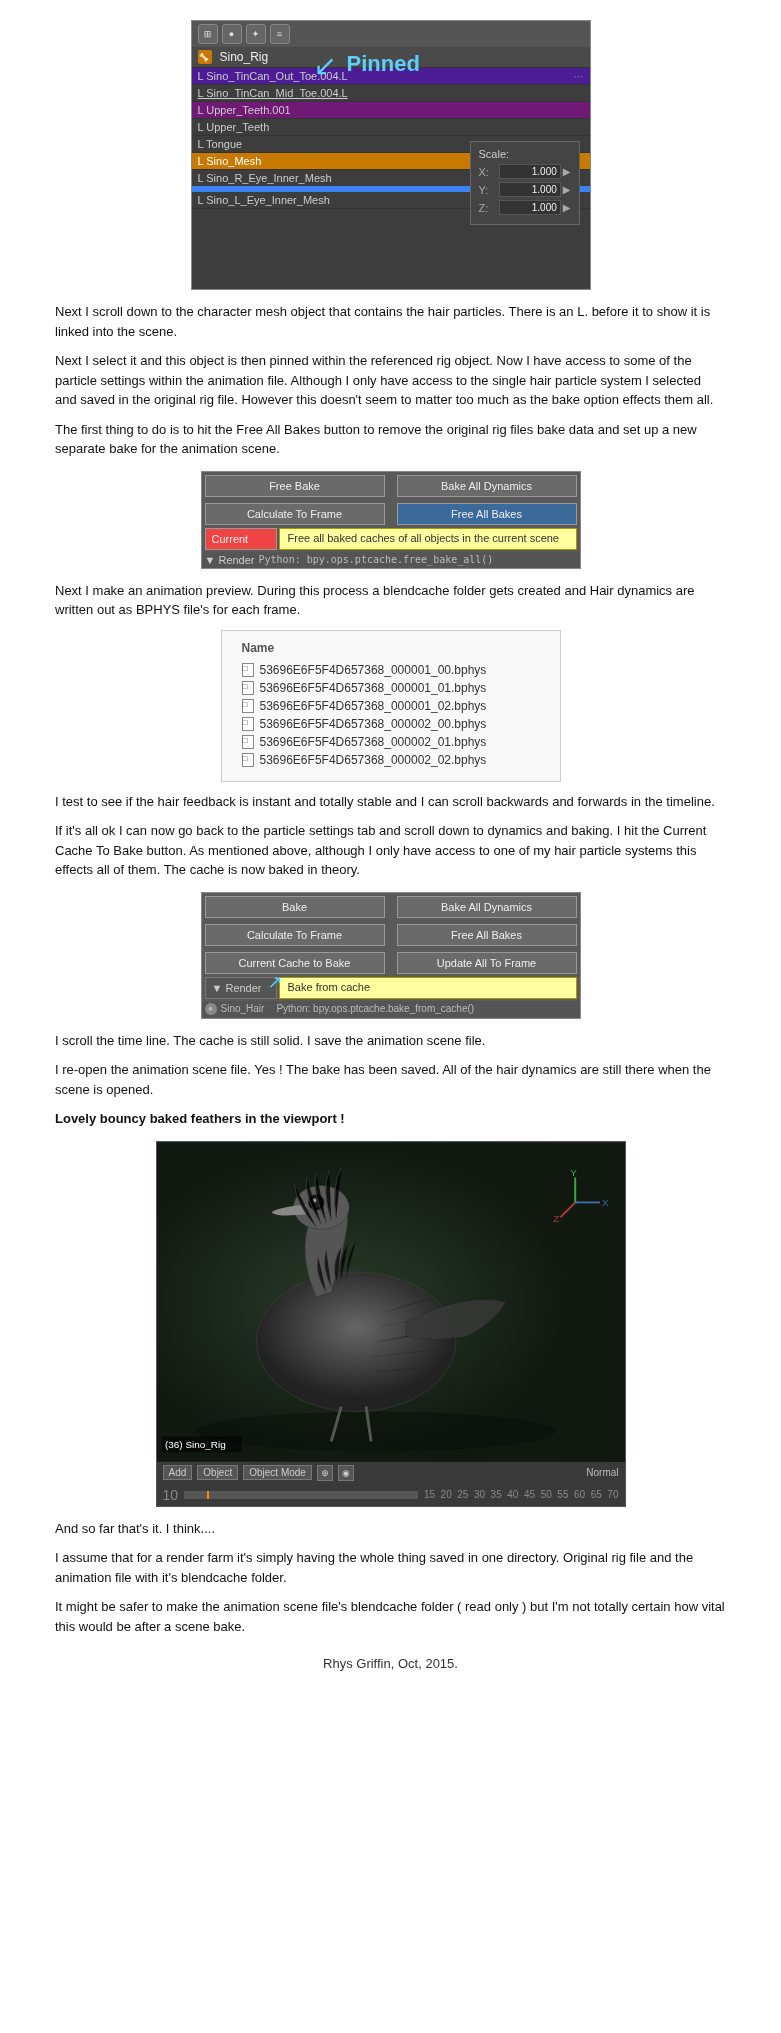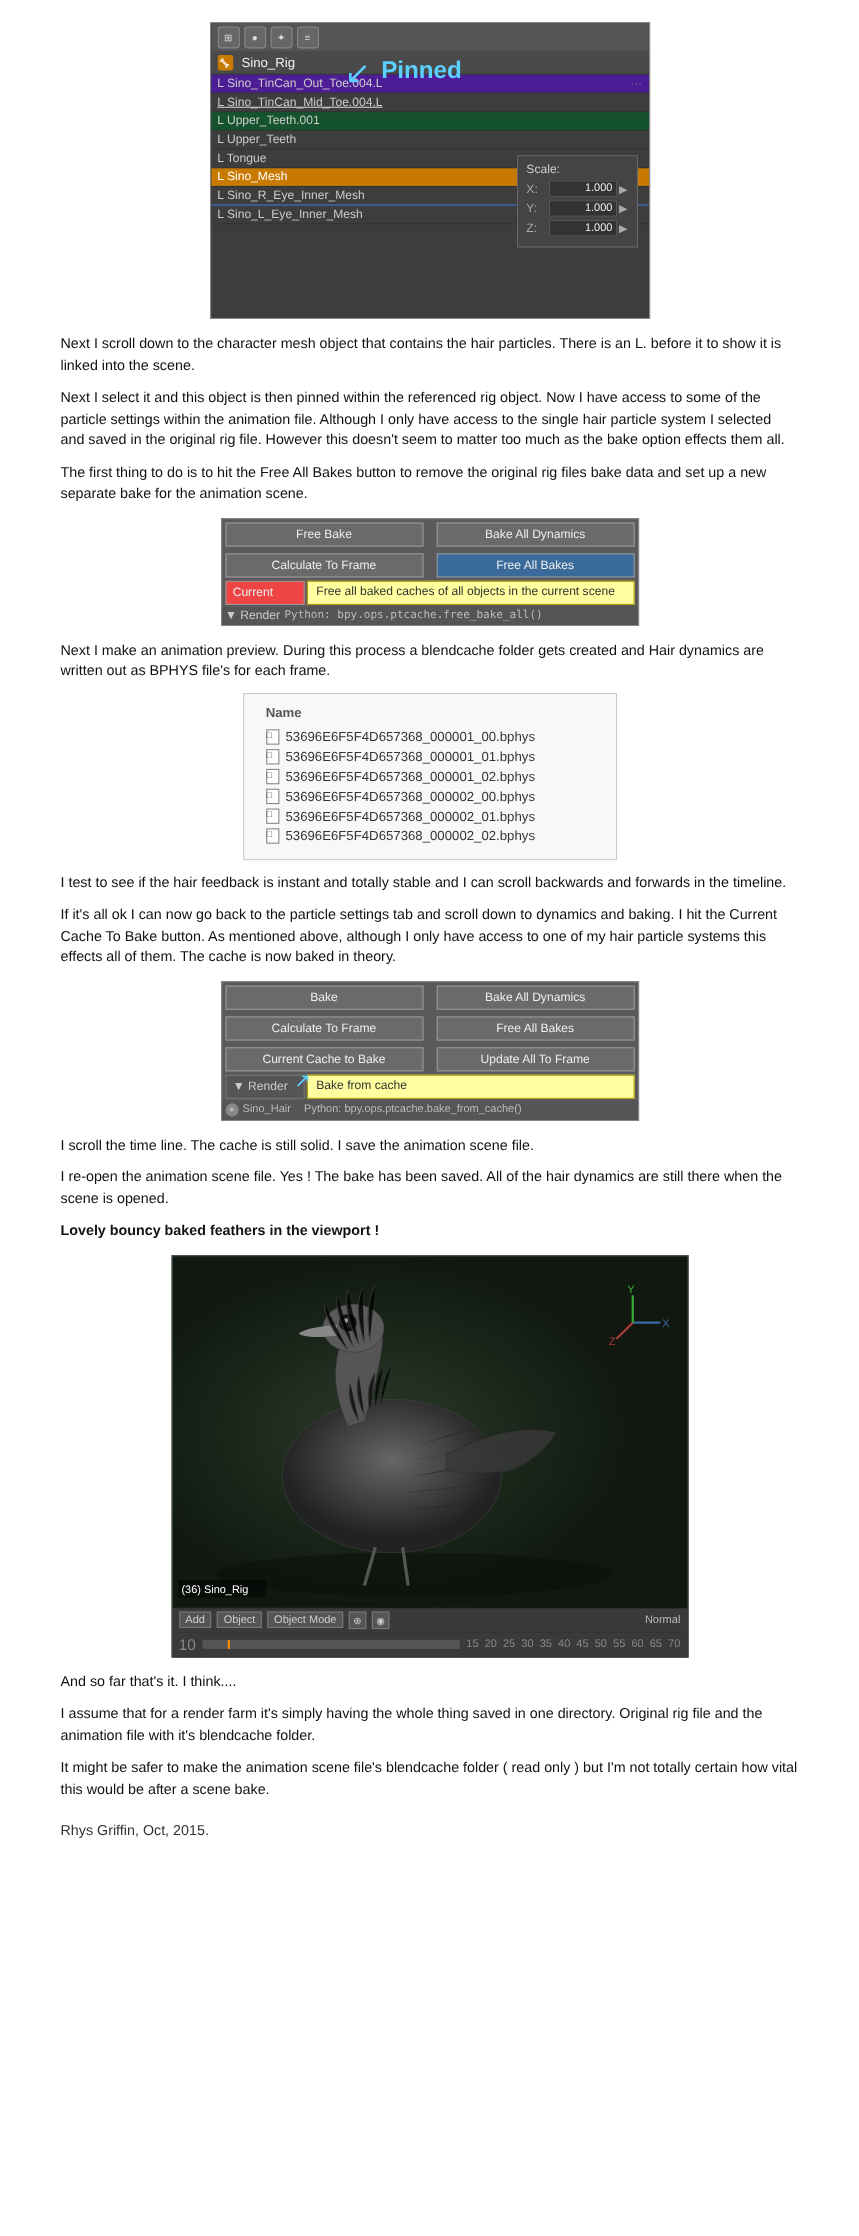--- a/index.html
+++ b/index.html
@@ -226,21 +226,21 @@
       background: #3a3a3a;
       padding: 4px 6px;
       display: flex;
       align-items: center;
       gap: 8px;
       font-size: 10px;
       color: #bbb;
     }
 
     .footer-text {
-      text-align: left;
+      text-align: center;
       font-size: 13px;
       color: #333;
       margin-top: 20px;
     }
   </style>
 </head>
 <body>
 
 <div class="page-wrapper">
 
@@ -262,33 +262,33 @@
     </div>
 
     <div>
       <div class="outliner-row" style="font-size:11px; color:#ccc; padding:2px 6px; border-bottom:1px solid #333; background:#4c1d95;">
         <span>L  Sino_TinCan_Out_Toe.004.L</span>
         <span style="margin-left:auto; font-size:10px; color:#888;">···</span>
       </div>
       <div class="outliner-row" style="font-size:11px; color:#ccc; padding:2px 6px; border-bottom:1px solid #333; background:#3d3d3d;text-decoration:underline;">
         <span>L  Sino_TinCan_Mid_Toe.004.L</span>
       </div>
-      <div class="outliner-row" style="font-size:11px; color:#ccc; padding:2px 6px; border-bottom:1px solid #333; background:#14532d;">
+      <div class="outliner-row" style="font-size:11px; color:#ccc; padding:2px 6px; border-bottom:1px solid #333; background:#701a75;">
         <span>L  Upper_Teeth.001</span>
       </div>
       <div class="outliner-row" style="font-size:11px; color:#ccc; padding:2px 6px; border-bottom:1px solid #333; background:#3d3d3d;">
         <span>L  Upper_Teeth</span>
       </div>
       <div class="outliner-row" style="font-size:11px; color:#ccc; padding:2px 6px; border-bottom:1px solid #333; background:#3d3d3d;">
         <span>L  Tongue</span>
       </div>
       <div class="outliner-row selected" style="font-size:11px; color:#fff; padding:2px 6px; border-bottom:1px solid #333; background:#c87a00;">
         <span>L  Sino_Mesh</span>
       </div>
-      <div class="outliner-row" style="font-size:11px; color:#ccc; padding:2px 6px; border-bottom:1px solid #3b82f6; background:#3d3d3d;">
+      <div class="outliner-row" style="font-size:11px; color:#ccc; padding:2px 6px; border-bottom:6px solid #3b82f6; background:#3d3d3d;">
         <span>L  Sino_R_Eye_Inner_Mesh</span>
       </div>
       <div class="outliner-row" style="font-size:11px; color:#ccc; padding:2px 6px; border-bottom:1px solid #333; background:#3d3d3d;">
         <span>L  Sino_L_Eye_Inner_Mesh</span>
       </div>
     </div>
 
     <div class="scale-panel">
       <div style="font-size:11px; color:#ccc; margin-bottom:4px;">Scale:</div>
       <div class="scale-row">

